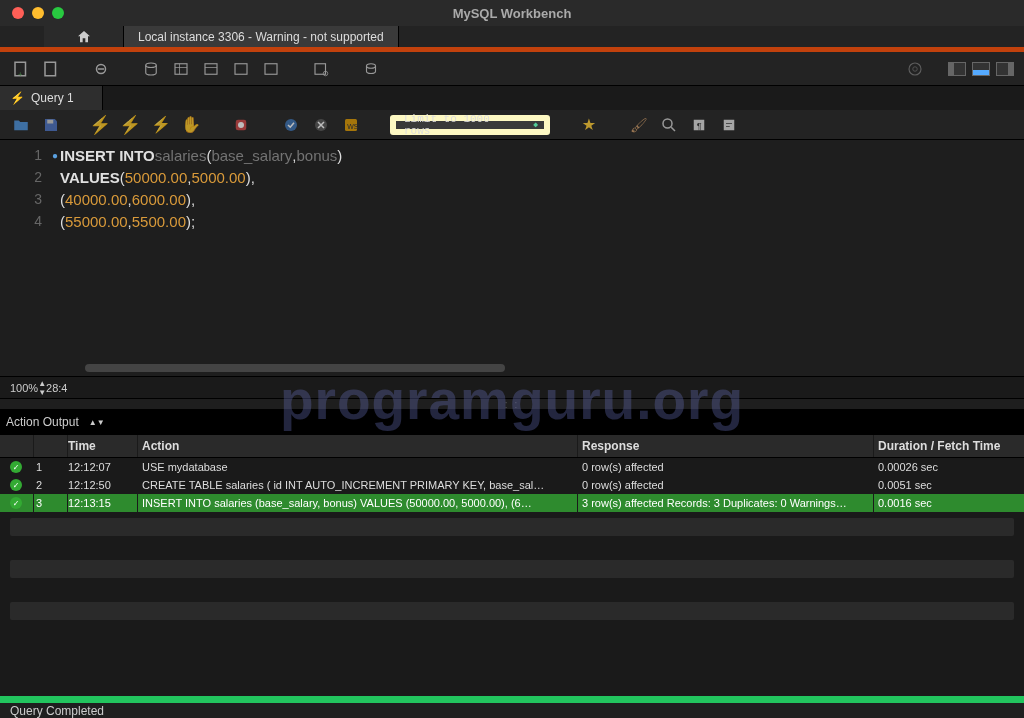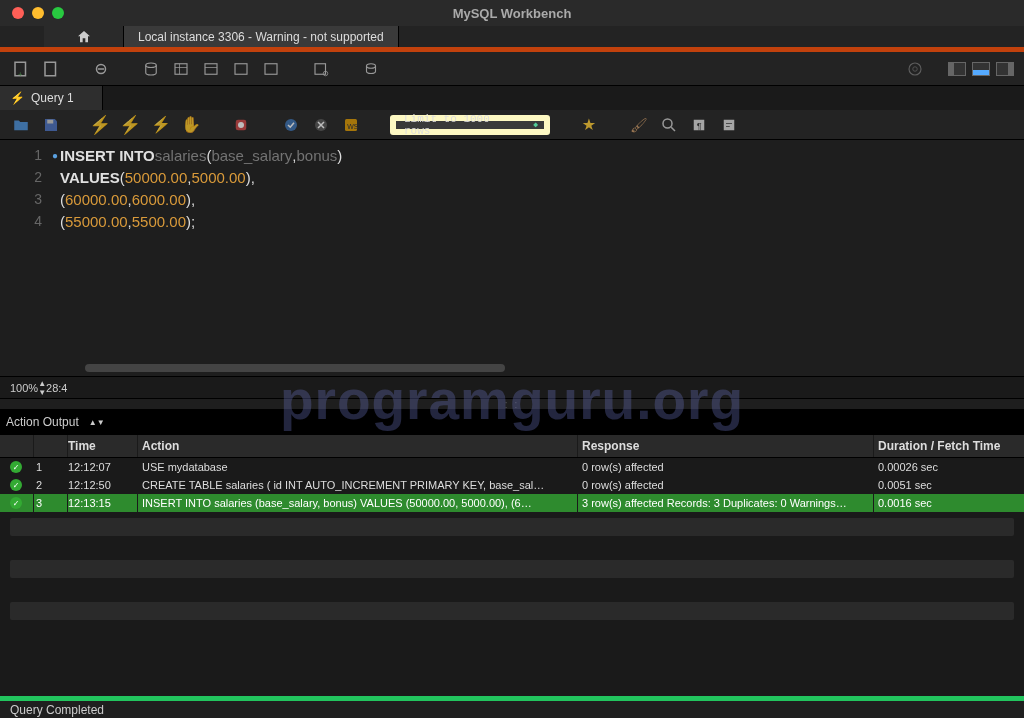--- a/index.html
+++ b/index.html
@@ -40,21 +40,21 @@
 .outhdr { height:24px; background:#000000; display:flex; align-items:center; padding:0 6px; gap:10px; font-size:12px; color:#ccc; }
 .outcols { height:24px; background:#2a2a2a; display:flex; align-items:center; font-size:12px; color:#ddd; border-top:1px solid #000; border-bottom:1px solid #000; font-weight:600; }
 .c-status{width:34px;} .c-idx{width:34px;} .c-time{width:70px;} .c-action{width:440px;padding-left:4px;} .c-resp{width:296px;padding-left:4px;} .c-dur{flex:1;padding-left:4px;}
 .outcols>div,.outrow>div{border-right:1px solid #1a1a1a; height:100%; display:flex; align-items:center; overflow:hidden; white-space:nowrap;}
 .outcols>div:last-child,.outrow>div:last-child{border-right:none;}
 .outrow { height:18px; display:flex; align-items:center; font-size:11px; color:#ddd; }
 .outrow.sel { background:#2e8b2e; color:#fff; }
 .okicon { width:12px; height:12px; border-radius:50%; background:#3a3; display:flex; align-items:center; justify-content:center; color:#fff; font-size:8px; margin-left:10px; }
 .outrow .c-idx { padding-left:2px; }
 .placeholder { height:18px; background:#2a2a2a; margin:6px 10px 24px; border-radius:2px; }
-.footer { position:absolute; bottom:0; left:0; right:0; height:22px; background:#1f1f1f; display:flex; align-items:center; padding:0 10px; font-size:12px; color:#ccc; border-top:5px solid #22c55e; }
+.footer { position:absolute; bottom:0; left:0; right:0; height:22px; background:#1f1f1f; display:flex; align-items:center; padding:0 10px; font-size:12px; color:#ccc; border-top:7px solid #22c55e; }
 .watermark { position:absolute; top:368px; left:50%; transform:translateX(-50%); font-size:55px; font-weight:700; color:rgba(100,110,180,.35); pointer-events:none; letter-spacing:1px; z-index:50; }
 </style>
 </head>
 <body>
 
 <div class="titlebar">
   <div class="traffic">
     <div class="tlight" style="background:#ff5f57"></div>
     <div class="tlight" style="background:#ffbd2e"></div>
     <div class="tlight" style="background:#28c940"></div>
@@ -238,21 +238,21 @@
 <div class="editor">
   <div class="gutter" id="gutter">
       <div class="gline marker">1</div>
       <div class="gline">2</div>
       <div class="gline">3</div>
       <div class="gline">4</div>
     </div>
   <div class="code" id="code">
       <div class="cline"><span class="kw">INSERT INTO</span> <span class="ident">salaries</span> <span class="punct">(</span><span class="ident">base_salary</span><span class="punct">,</span> <span class="ident">bonus</span><span class="punct">)</span></div>
       <div class="cline"><span class="kw">VALUES</span> <span class="punct">(</span><span class="num">50000.00</span><span class="punct">,</span> <span class="num">5000.00</span><span class="punct">),</span></div>
-      <div class="cline">       <span class="punct">(</span><span class="num">60000.00</span><span class="punct">,</span> <span class="num">6000.00</span><span class="punct">),</span></div>
+      <div class="cline">       <span class="punct">(</span><span class="num">40000.00</span><span class="punct">,</span> <span class="num">6000.00</span><span class="punct">),</span></div>
       <div class="cline">       <span class="punct">(</span><span class="num">55000.00</span><span class="punct">,</span> <span class="num">5500.00</span><span class="punct">);</span></div>
     </div>
   <div class="hscroll"></div>
 </div>
 
 <div class="statusrow">
   <span>100%</span>
   <span class="arrow">▲<br>▼</span>
   <span>28:4</span>
 </div>

